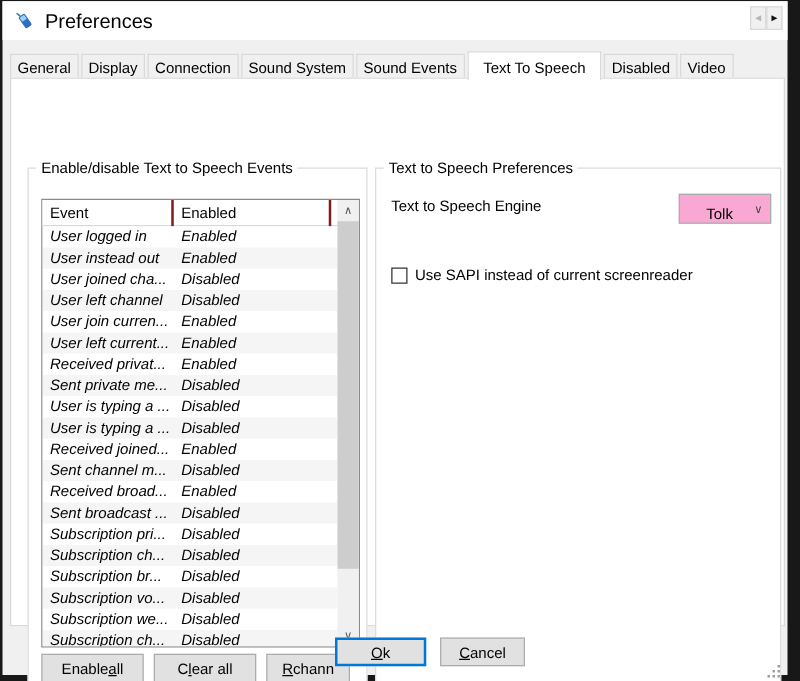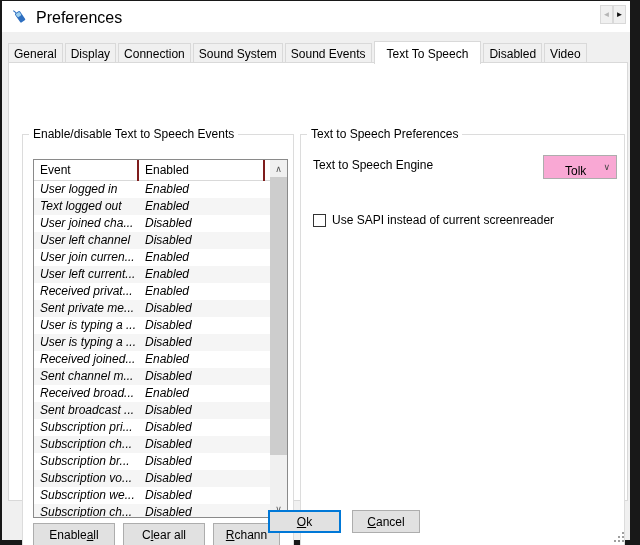--- a/index.html
+++ b/index.html
@@ -107,21 +107,21 @@
         <div class="lheader">
           <div class="hcell h1">Event</div>
           <div class="hcell h2">Enabled</div>
         </div>
         <div class="rows" id="rows">
             <div class="lrow">
               <span class="c1">User logged in</span>
               <span class="c2">Enabled</span>
             </div>
             <div class="lrow alt">
-              <span class="c1">Text logged out</span>
+              <span class="c1">User instead out</span>
               <span class="c2">Enabled</span>
             </div>
             <div class="lrow">
               <span class="c1">User joined cha...</span>
               <span class="c2">Disabled</span>
             </div>
             <div class="lrow alt">
               <span class="c1">User left channel</span>
               <span class="c2">Disabled</span>
             </div>

